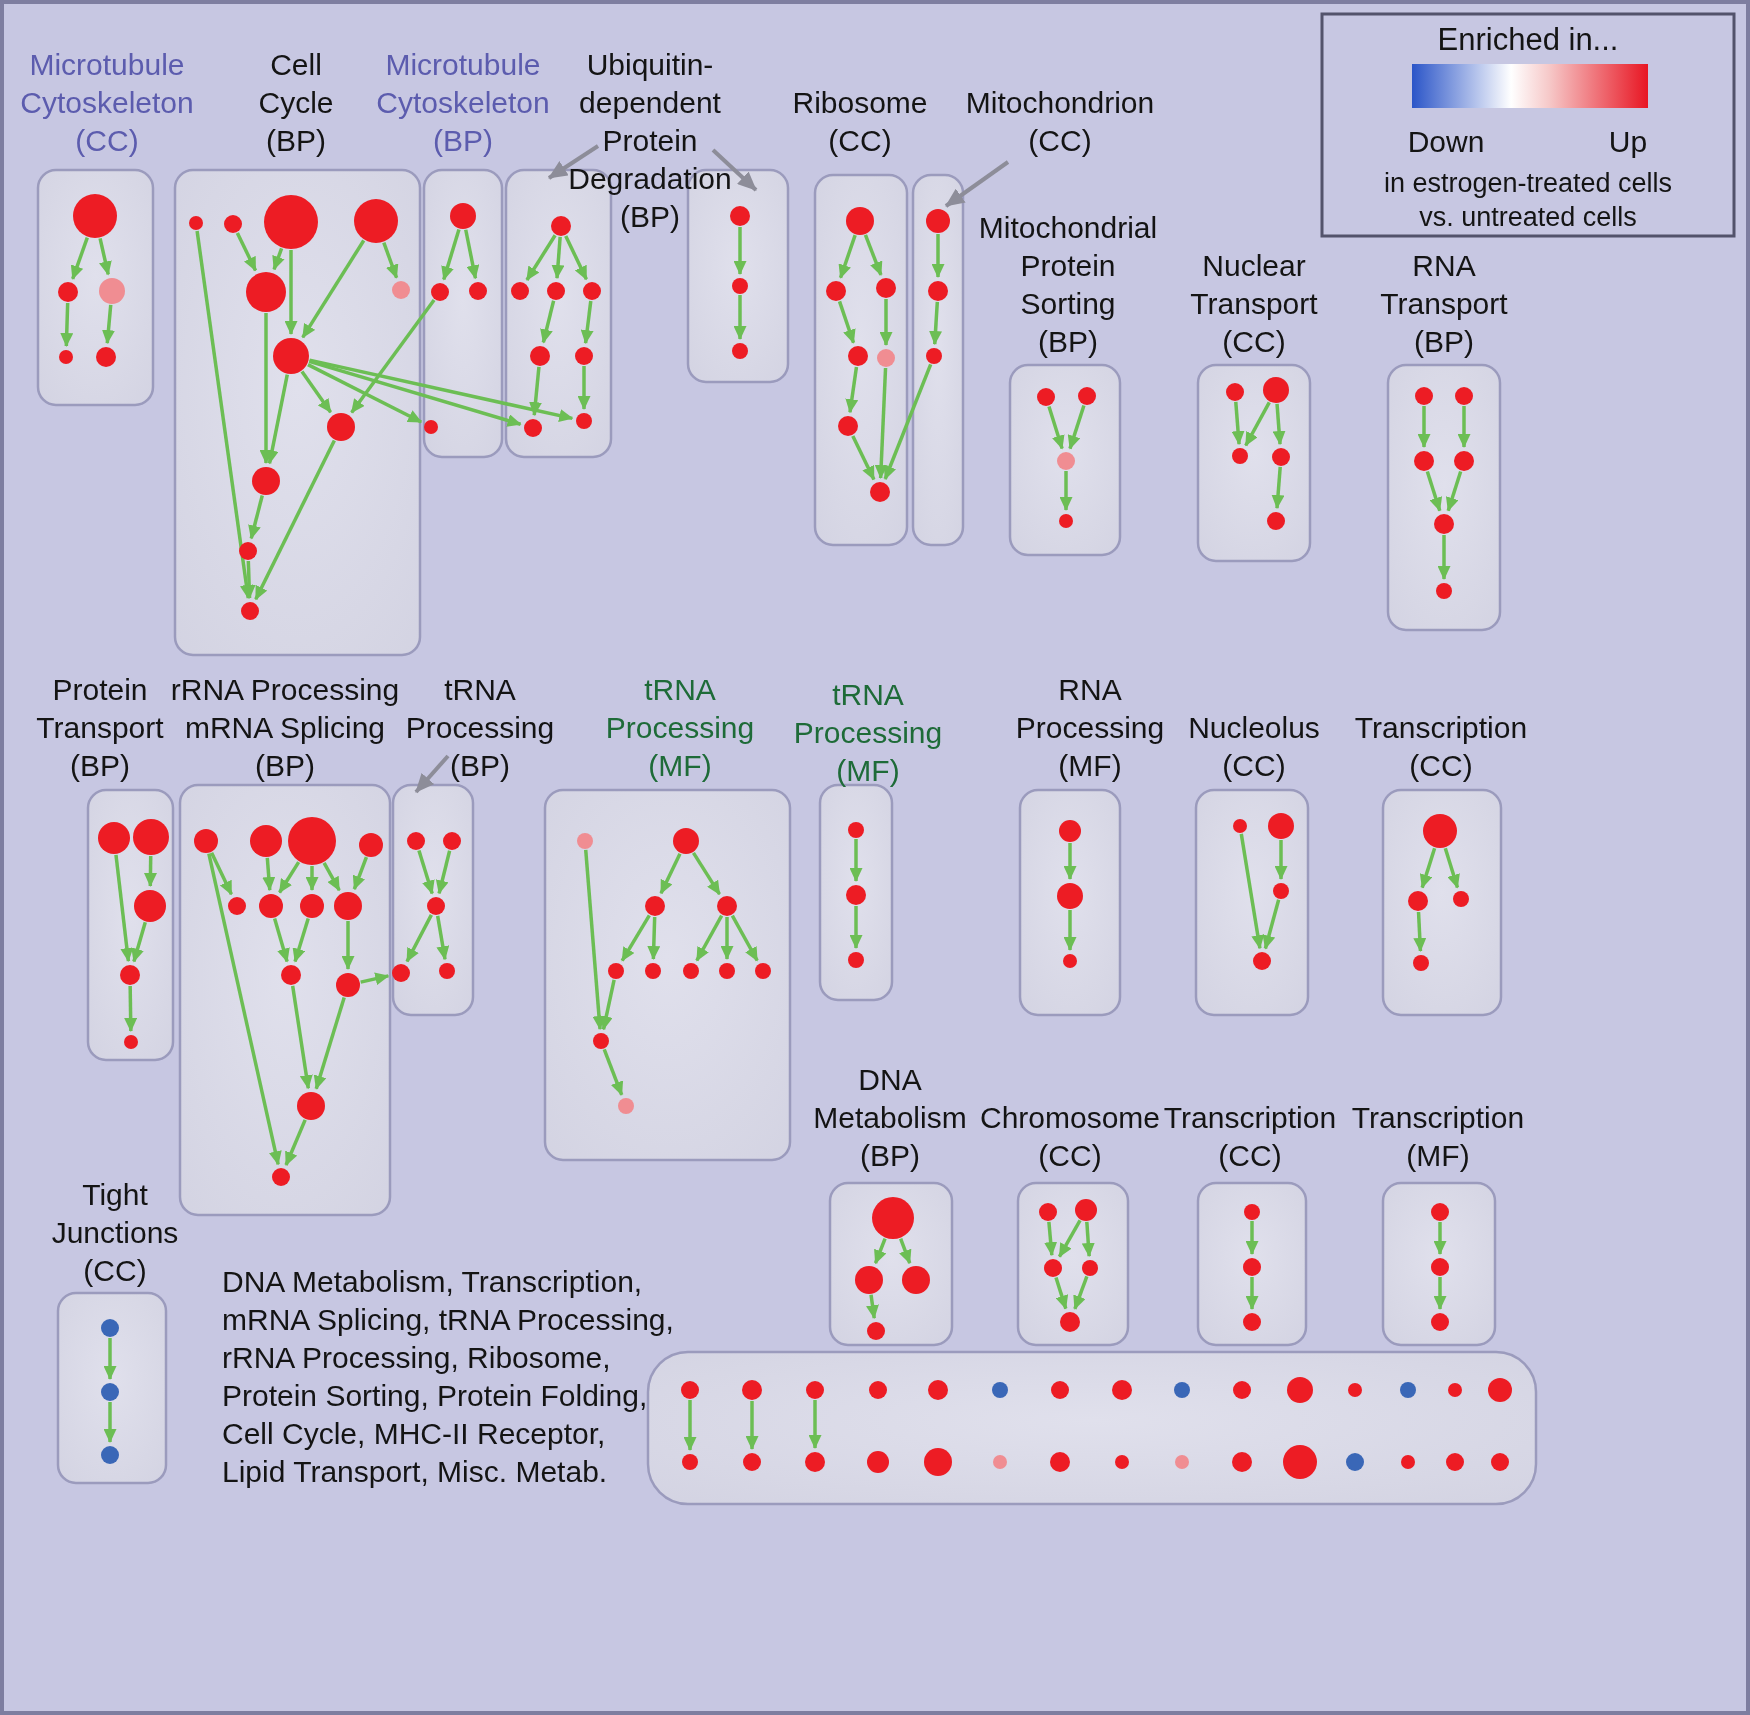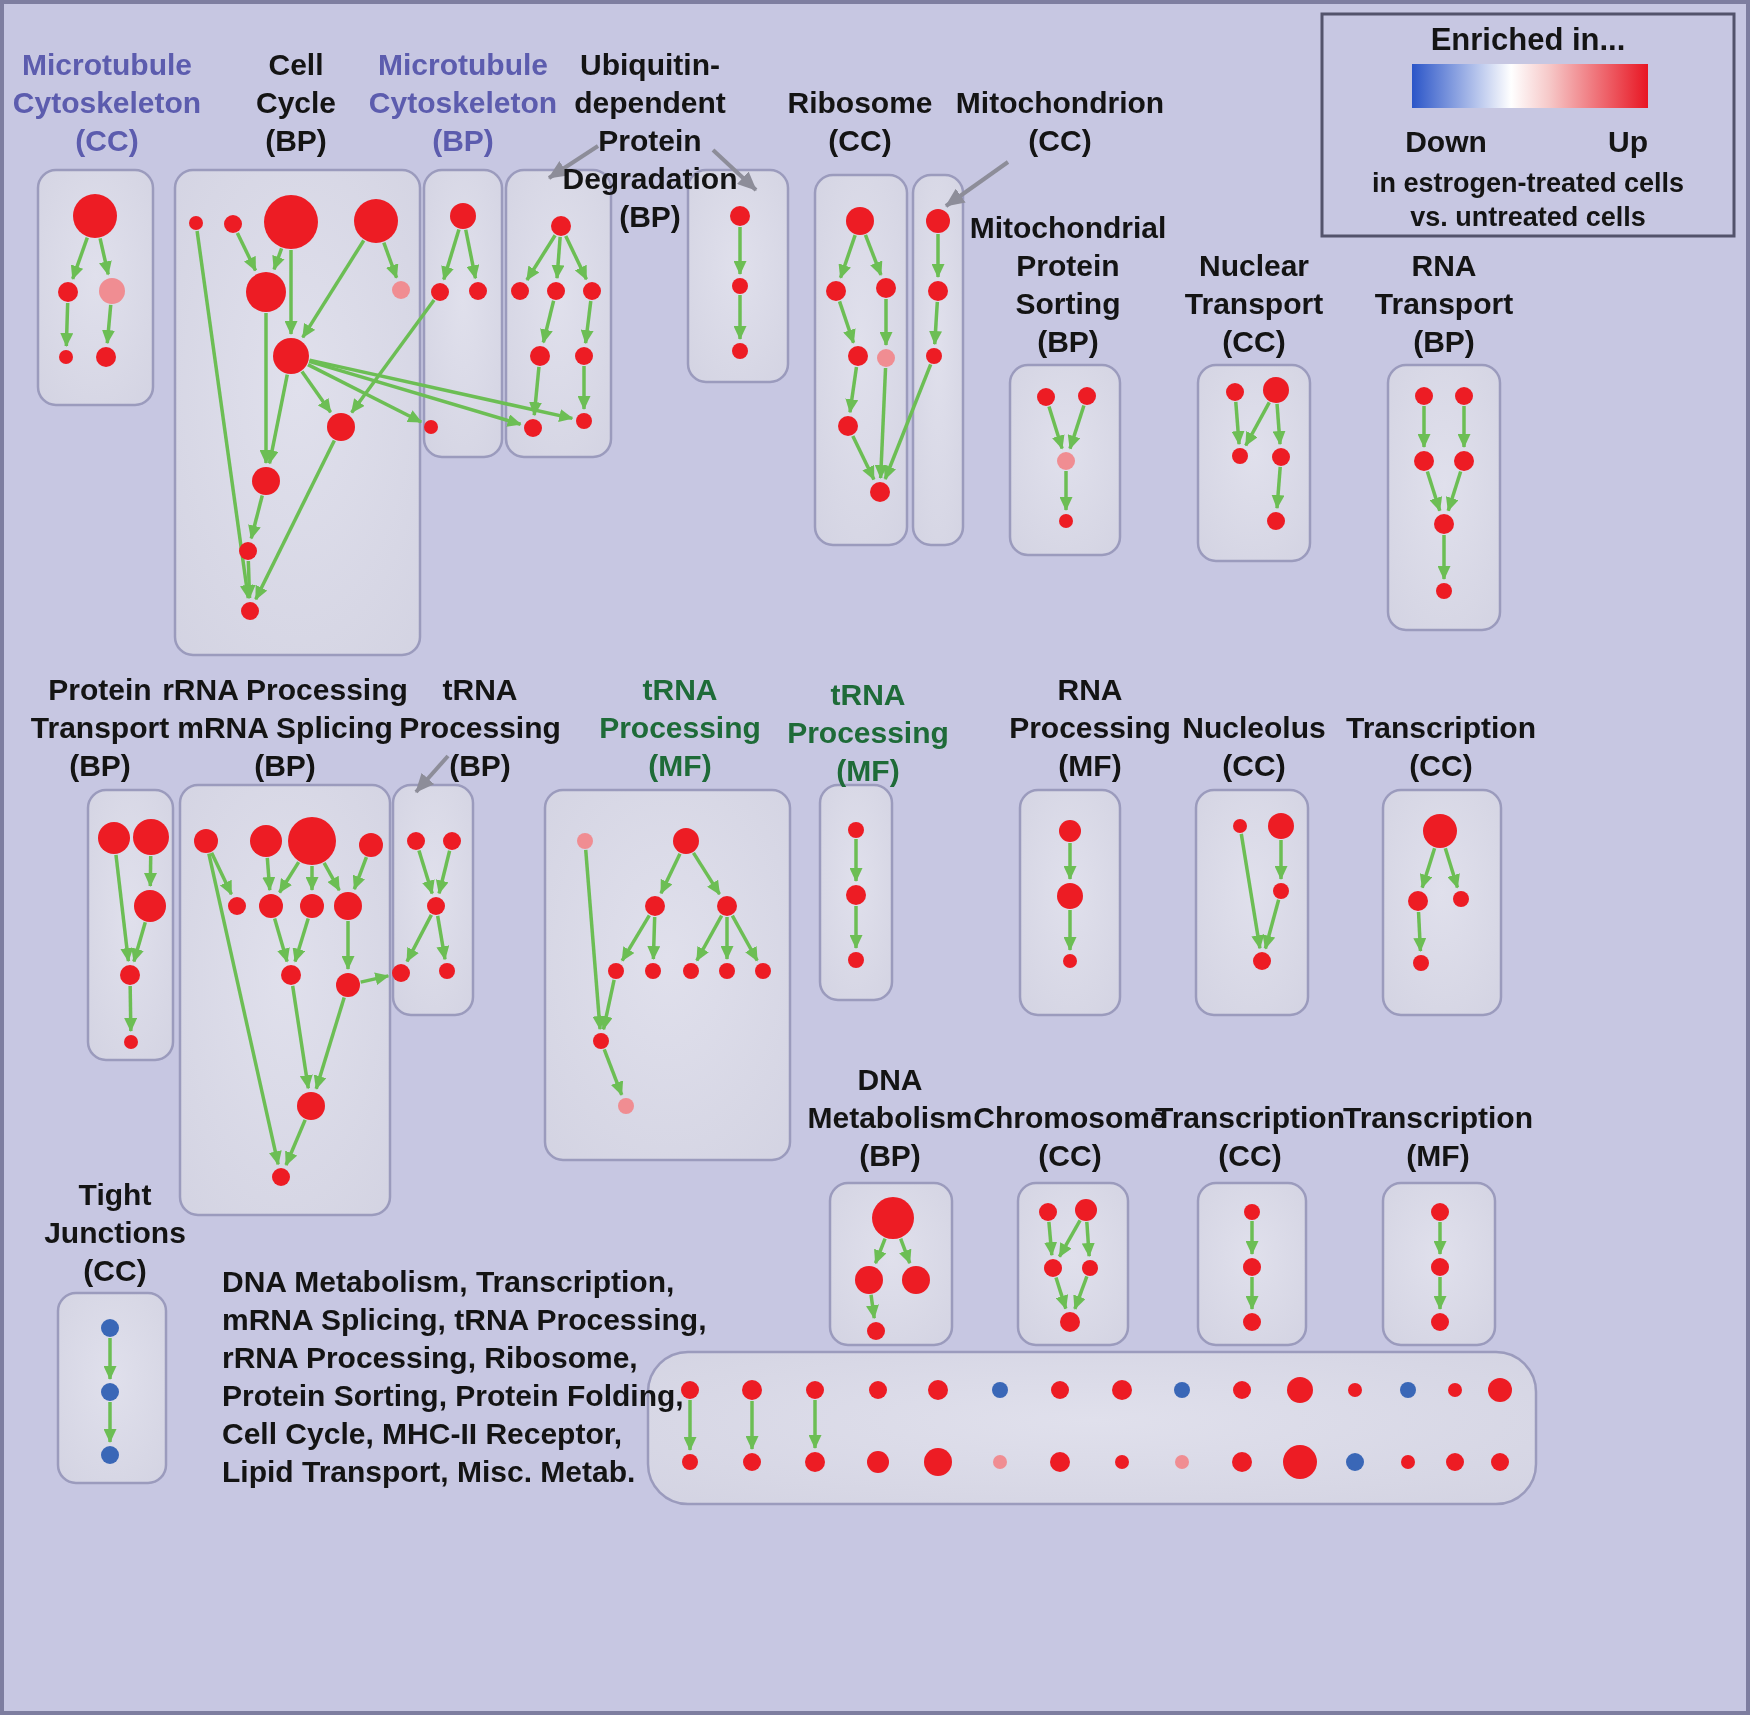--- a/index.html
+++ b/index.html
@@ -1,18 +1,18 @@
 <!DOCTYPE html>
 <html><head>
 <meta charset="utf-8">
 <title>GO Enrichment Network Figure</title>
 <style>
   html,body{margin:0;padding:0;background:#9e9ec0;}
   body{display:flex;justify-content:center;align-items:flex-start;font-family:"Liberation Sans","DejaVu Sans",sans-serif;}
-  #figure-root{width:1750px;height:1715px;font-weight:bold;}
+  #figure-root{width:1750px;height:1715px;}
   svg text{font-family:"Liberation Sans","DejaVu Sans",sans-serif;}
 </style>
 </head>
 <body>
 
 <div id="figure-root"><svg viewBox="0 0 1750 1715" width="1750" height="1715" role="img">
       <defs>
         <marker id="arrow-green" markerUnits="userSpaceOnUse" markerWidth="15" markerHeight="13" refX="13" refY="6.5" orient="auto">
           <path d="M0,0 L14,6.5 L0,13 Z" fill="#6cbe54"></path>
         </marker>

